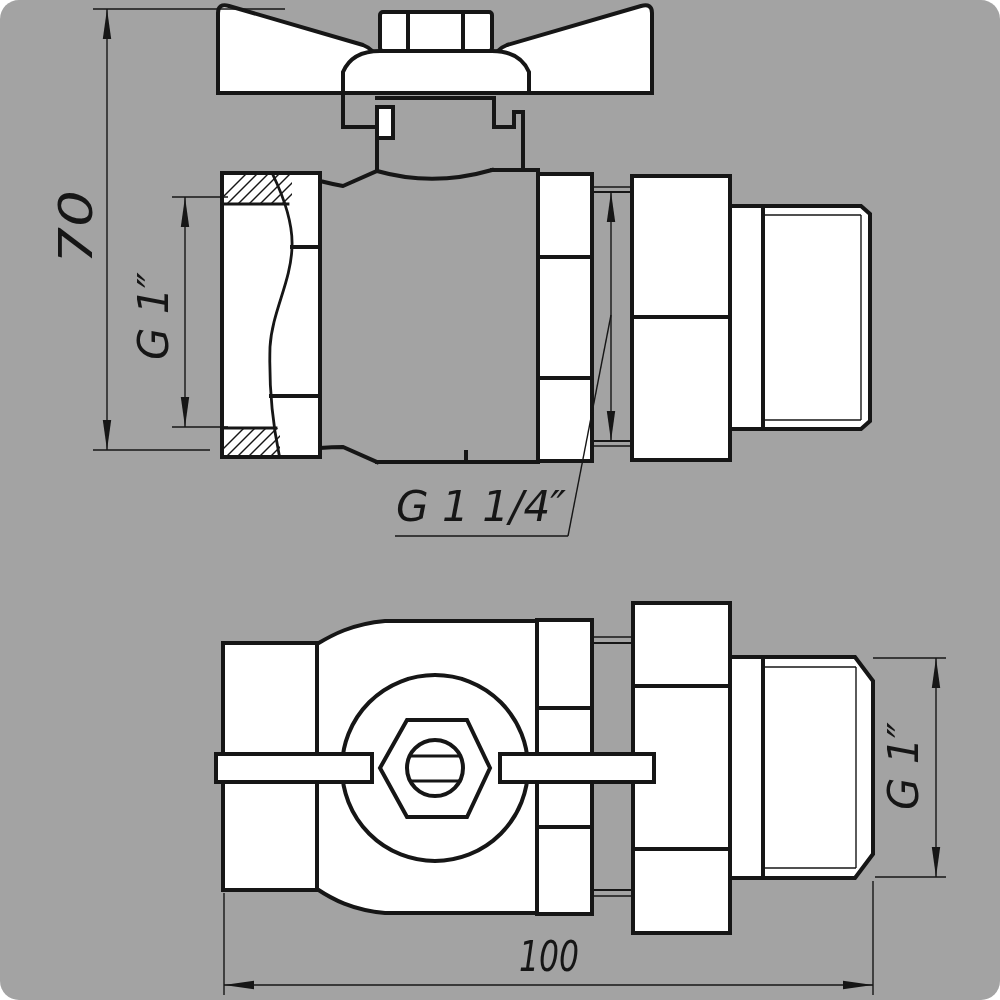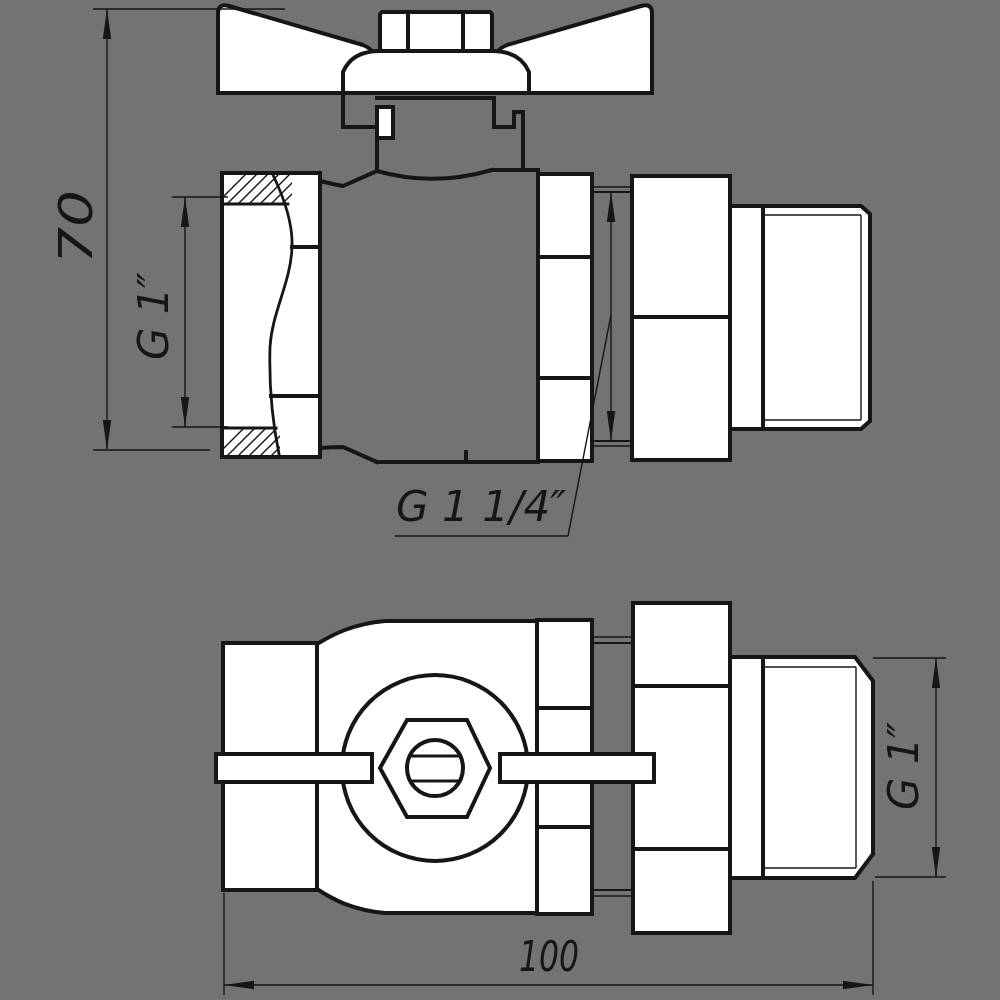--- a/index.html
+++ b/index.html
@@ -1,16 +1,16 @@
 <!DOCTYPE html>
 <html><head>
 <meta charset="utf-8">
 <style>
   html,body{margin:0;padding:0;background:#ffffff;}
-  .stage{width:1000px;height:1000px;position:relative;background:#737373;}
+  .stage{width:1000px;height:1000px;position:relative;background:#a3a3a3;border-radius:19px;}
   svg{display:block;}
   .ln{stroke:#161616;fill:none;stroke-width:4;stroke-linecap:square;stroke-linejoin:miter;}
   .w{fill:#ffffff;}
   .md{stroke-width:2.8;}
   .tn{stroke-width:1.4;stroke-linecap:butt;}
   .t22{stroke-width:2.2;stroke-linecap:butt;}
   .arr{fill:#161616;stroke:none;}
   text.dim{font-family:"DejaVu Sans",sans-serif;font-style:italic;fill:#161616;}
 </style>
 </head>

